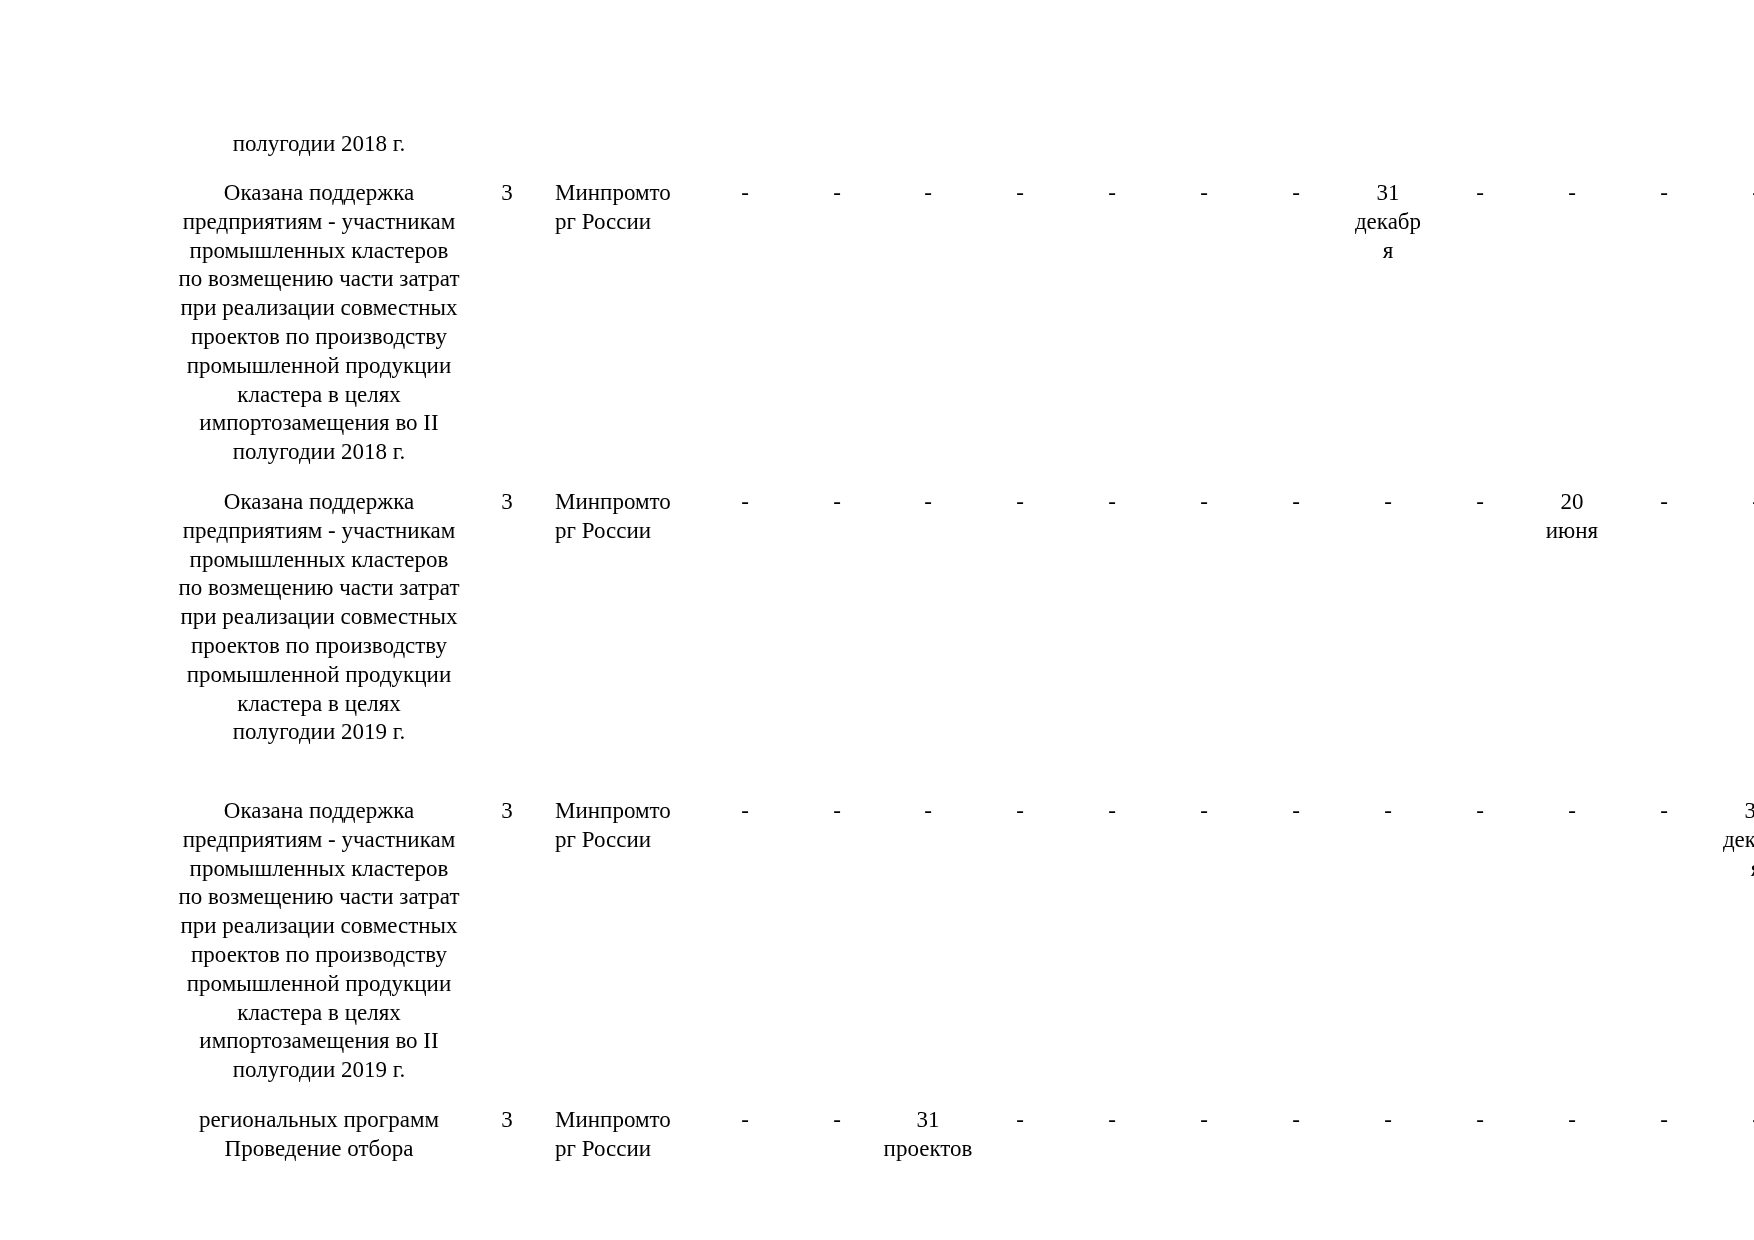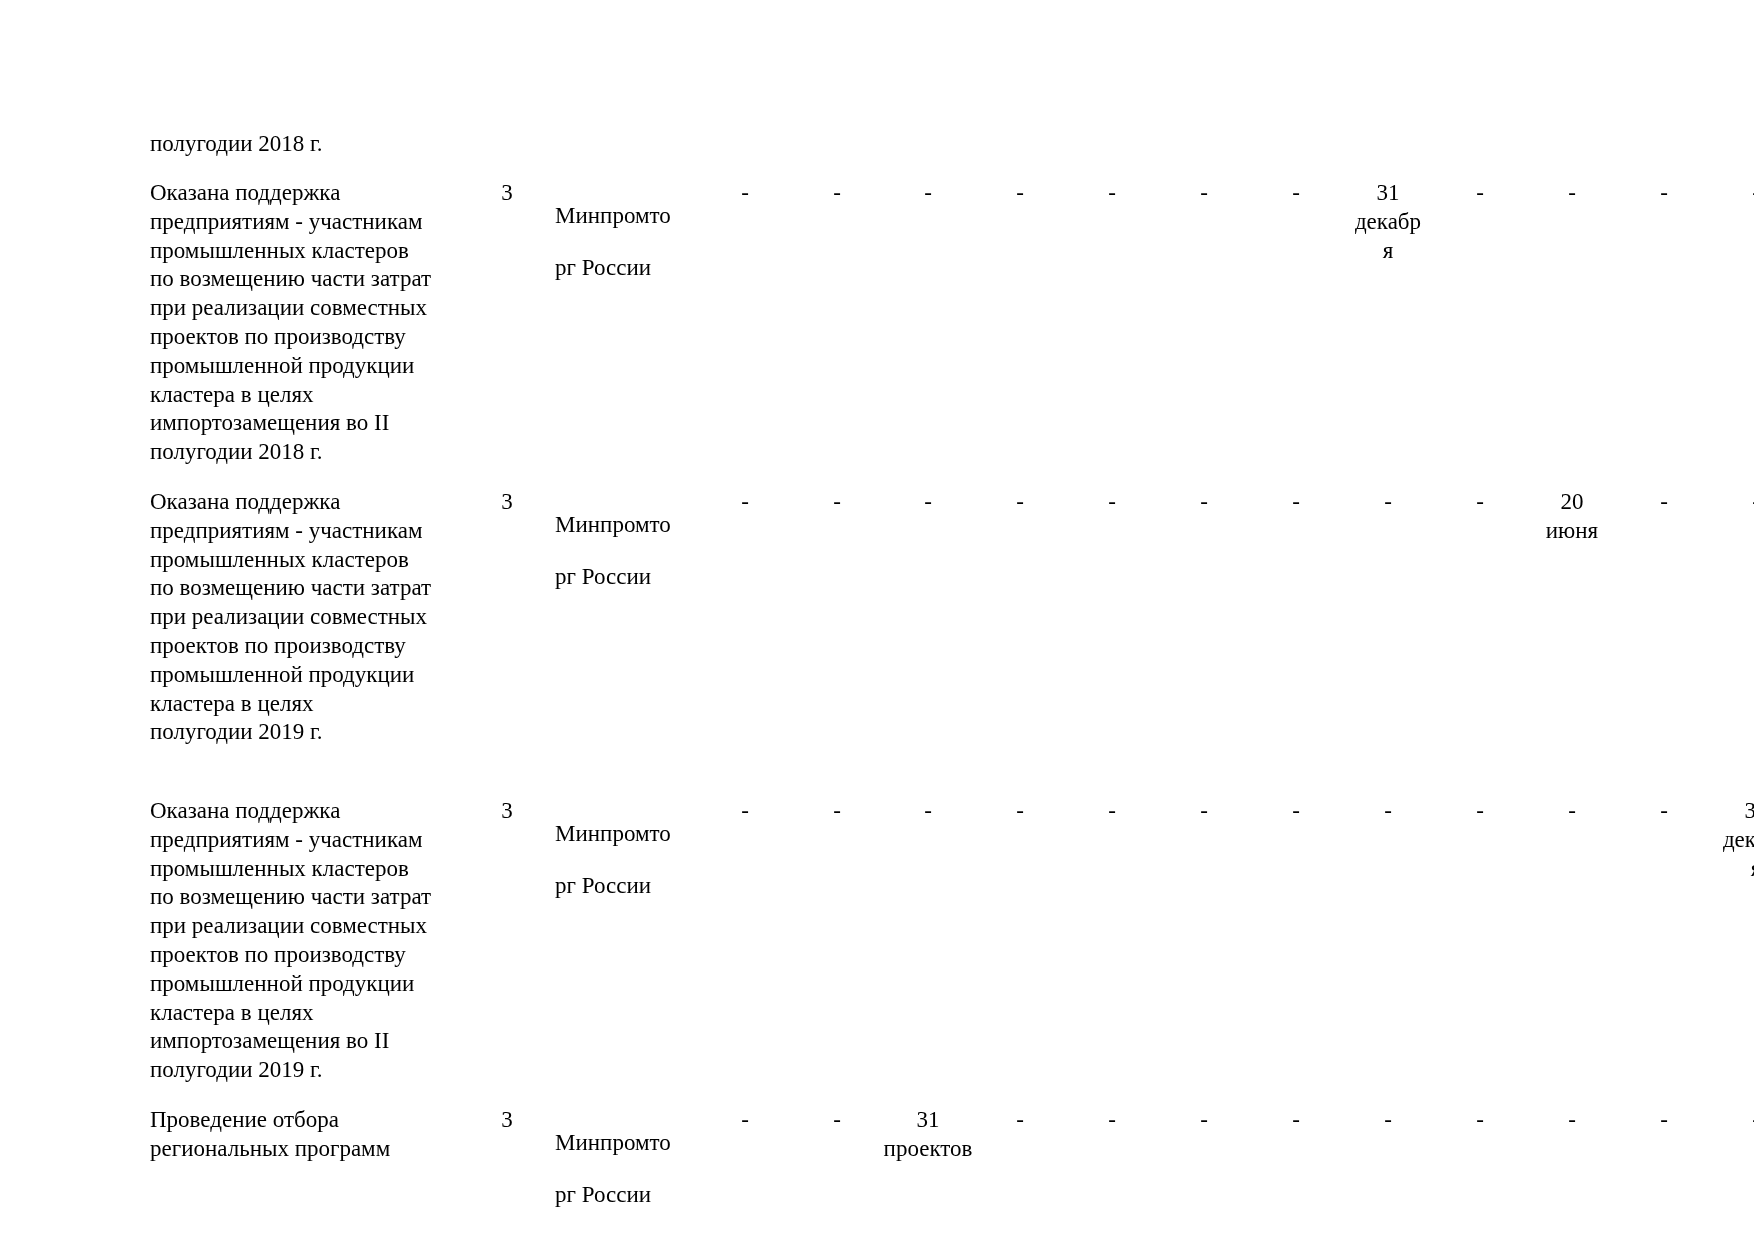--- a/index.html
+++ b/index.html
@@ -20,35 +20,36 @@
     .page {
       position: absolute;
       left: 0; top: 0;
       width: 1754px; height: 1240px;
     }
     .cell {
       position: absolute;
       white-space: nowrap;
     }
     .desc {
-      left: 150px;
+      left: 159px;
       width: 320px;
       white-space: normal;
+      text-align: center;
     }
     .desc .ln { display: block; white-space: nowrap; }
     .num {
       left: 490px;
       width: 34px;
       text-align: center;
     }
     .resp {
       left: 555px;
       width: 140px;
     }
-    .resp .ln { display: block; margin-top: 23px; }
+    .resp .ln { display: block; }
     .mcol {
       width: 90px;
       text-align: center;
     }
     .mcol .ln { display: block; }
   </style>
 </head>
 <body>
 
 <div class="page" id="page">
@@ -219,22 +220,22 @@
         <span class="ln">-</span>
       </div>
       <div class="cell mcol" style="top: 797px; left: 1711px;">
         <span class="ln">31</span>
         <span class="ln">декабр</span>
         <span class="ln">я</span>
       </div>
     </div>
     <div>
       <div class="cell desc" style="top: 1106px;">
+        <span class="ln">региональных программ</span>
         <span class="ln">Проведение отбора</span>
-        <span class="ln">региональных программ</span>
       </div>
       <div class="cell num" style="top: 1106px;">3</div>
       <div class="cell resp" style="top: 1106px;">
         <span class="ln">Минпромто</span>
         <span class="ln">рг России</span>
       </div>
       <div class="cell mcol" style="top: 1106px; left: 700px;">
         <span class="ln">-</span>
       </div>
       <div class="cell mcol" style="top: 1106px; left: 792px;">

